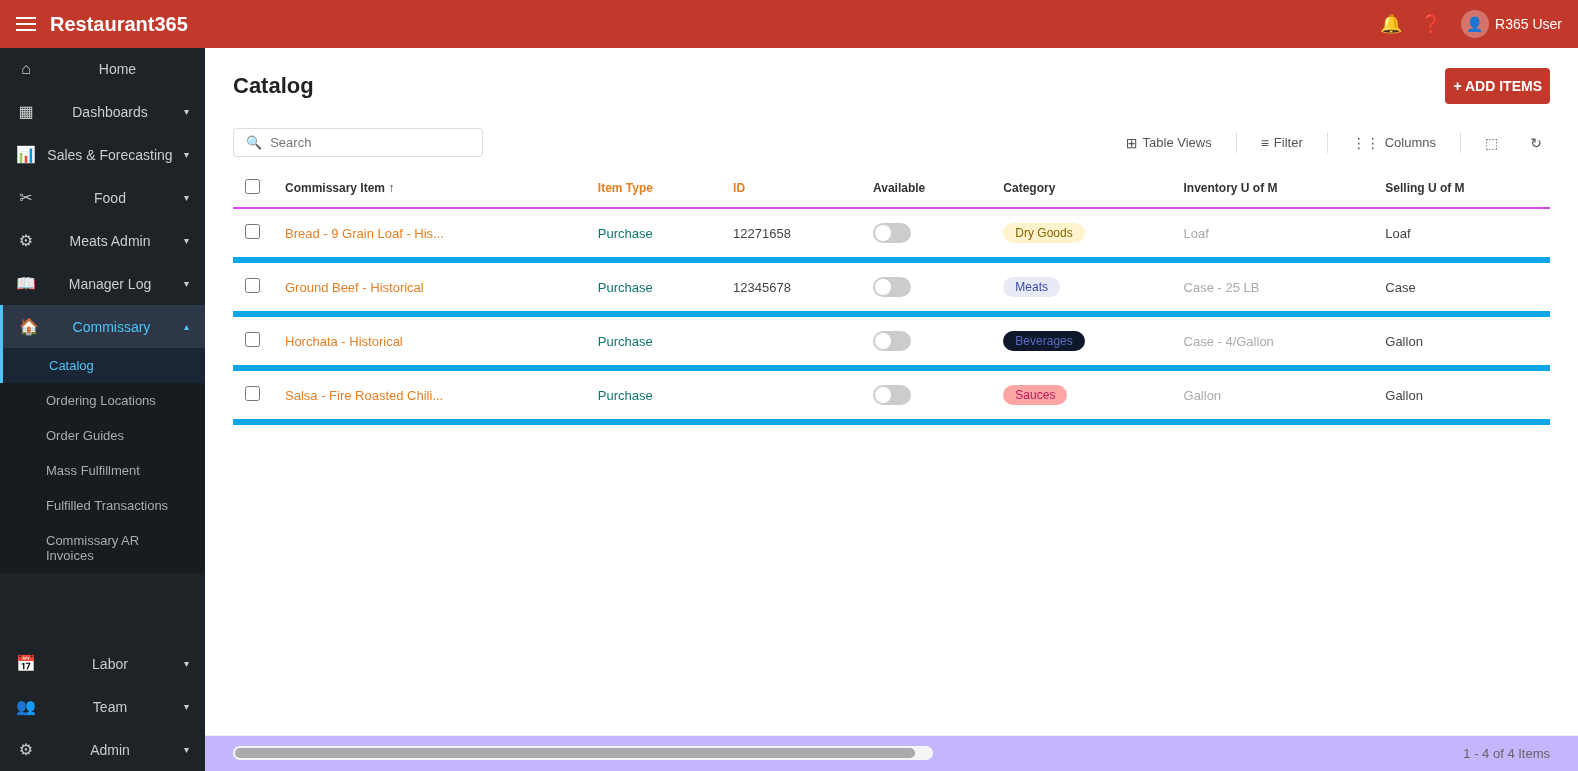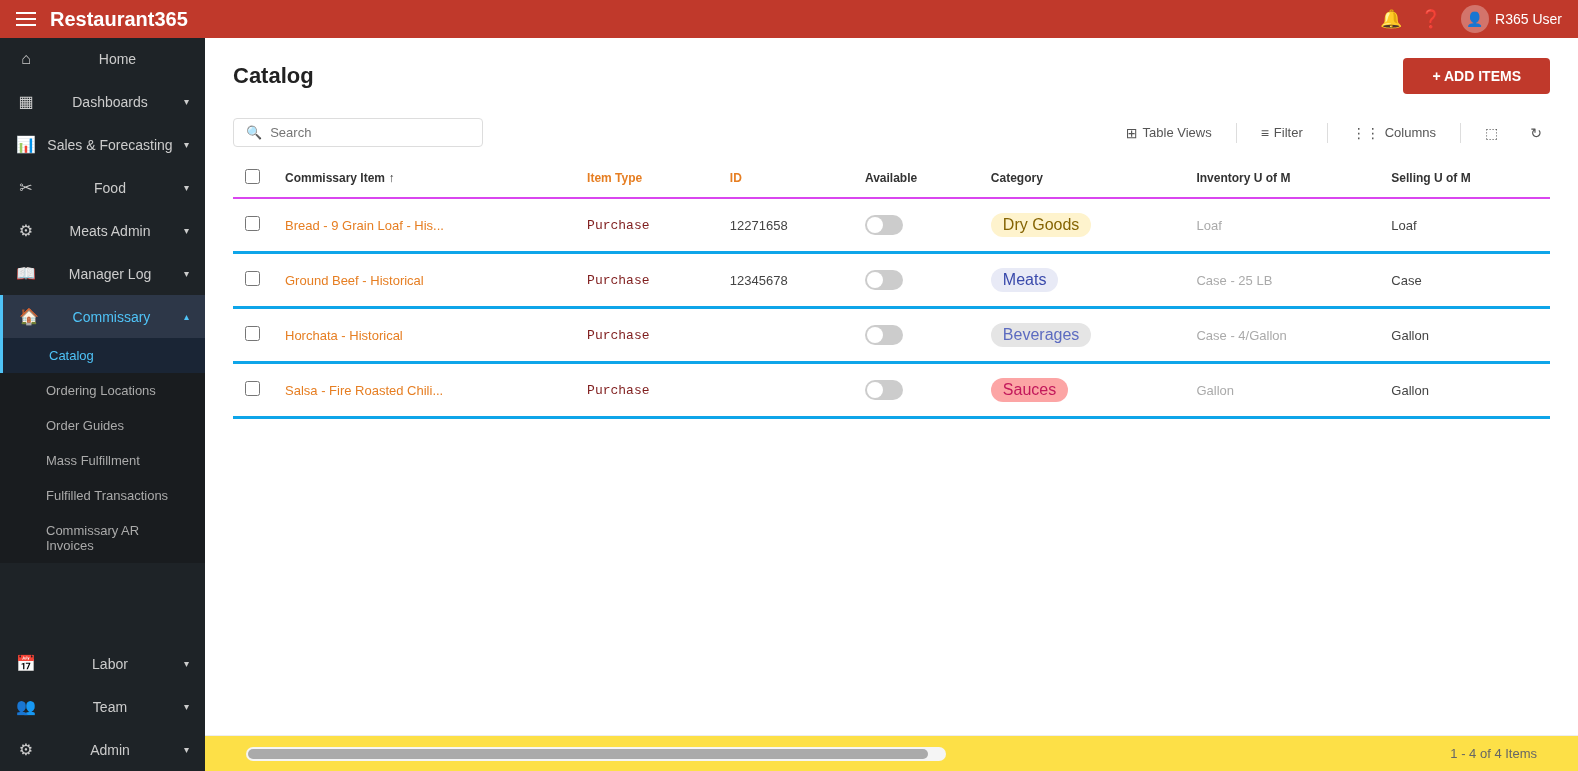--- a/index.html
+++ b/index.html
@@ -2,21 +2,21 @@
 <html><head>
   <meta charset="utf-8">
   <style>
     * { box-sizing: border-box; margin: 0; padding: 0; }
     body { font-family: 'Segoe UI', Arial, sans-serif; font-size: 14px; display: flex; flex-direction: column; height: 100vh; overflow: hidden; }
 
     
     .topbar {
       background: #c0392b;
       color: white;
-      height: 38px;
+      height: 48px;
       display: flex;
       align-items: center;
       padding: 0 16px;
       flex-shrink: 0;
       z-index: 10;
     }
     .topbar-menu-icon { margin-right: 14px; cursor: pointer; display: flex; flex-direction: column; gap: 4px; }
     .topbar-menu-icon span { display: block; width: 20px; height: 2px; background: white; }
     .topbar-logo { font-size: 20px; font-weight: 700; color: white; flex: 1; }
     .topbar-right { display: flex; align-items: center; gap: 18px; }
@@ -83,21 +83,21 @@
       align-items: center;
       justify-content: space-between;
       padding: 20px 28px 16px 28px;
       background: white;
     }
     .page-title { font-size: 22px; font-weight: 600; color: #222; }
     .add-items-btn {
       background: #c0392b;
       color: white;
       border: none;
-      padding: 10px 29px;
+      padding: 10px 8px;
       border-radius: 4px;
       font-size: 14px;
       font-weight: 600;
       cursor: pointer;
       display: flex;
       align-items: center;
       gap: 6px;
     }
 
     
@@ -148,27 +148,27 @@
     thead tr { border-bottom: 2px solid #d946ef; }
     thead th {
       padding: 10px 12px;
       text-align: left;
       font-size: 12px;
       font-weight: 600;
       color: #333;
       white-space: nowrap;
     }
     thead th.orange { color: #e67e22; }
-    tbody tr { border-bottom: 3px solid #0ea5e9; }
+    tbody tr { border-bottom: 6px solid #0ea5e9; }
     tbody td { padding: 14px 12px; font-size: 13px; color: #444; vertical-align: middle; }
     .checkbox-col { width: 40px; }
     input[type="checkbox"] { width: 15px; height: 15px; cursor: pointer; }
 
     .item-link { color: #e67e22; cursor: pointer; text-decoration: none; }
-    .item-type { color: #7f1d1d; font-family: Liberation Mono, monospace; }
+    .item-type { color: #0f766e; }
 
     
     .toggle {
       width: 38px;
       height: 20px;
       background: #ccc;
       border-radius: 10px;
       position: relative;
       cursor: pointer;
     }
@@ -182,37 +182,37 @@
       top: 2px;
       left: 2px;
       transition: left 0.2s;
     }
 
     
     .badge {
       display: inline-block;
       padding: 3px 12px;
       border-radius: 12px;
-      font-size: 16px;
+      font-size: 12px;
       font-weight: 500;
     }
     .badge-dry-goods { background: #fef3cd; color: #856404; }
     .badge-meats { background: #e8eaf6; color: #3949ab; }
-    .badge-beverages { background: #e5e5e5; color: #5c6bc0; }
+    .badge-beverages { background: #0f172a; color: #5c6bc0; }
     .badge-sauces { background: #fca5a5; color: #c2185b; }
 
     .inv-uom { color: #aaa; }
 
     
     .table-footer {
-      padding: 10px 41px;
-      background: #fde047;
+      padding: 10px 28px;
+      background: #c4b5fd;
       border-top: 1px solid #eee;
       display: flex;
-      align-items: center;
+      align-items: flex-start;
       justify-content: space-between;
     }
     .scrollbar-area {
       background: #f5f5f5;
       height: 14px;
       border-radius: 7px;
       flex: 1;
       max-width: 700px;
       position: relative;
     }

